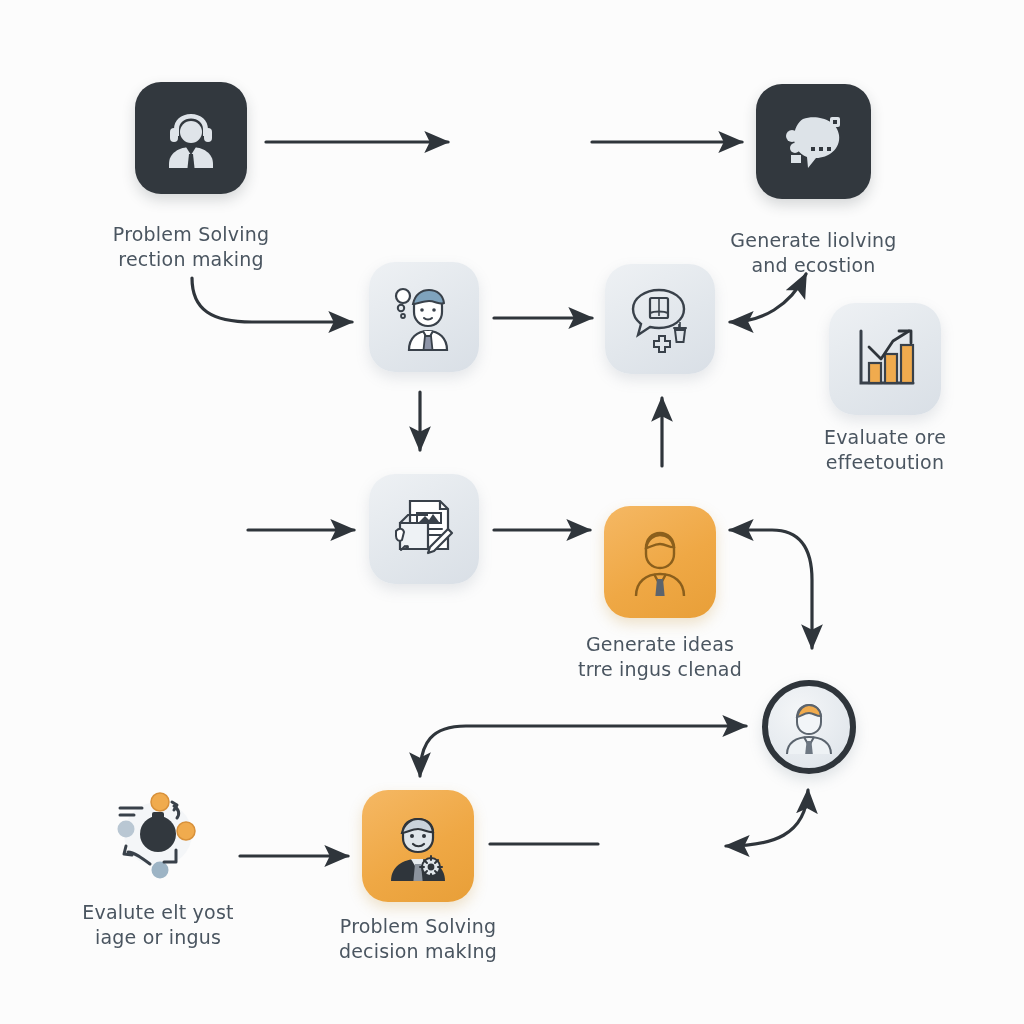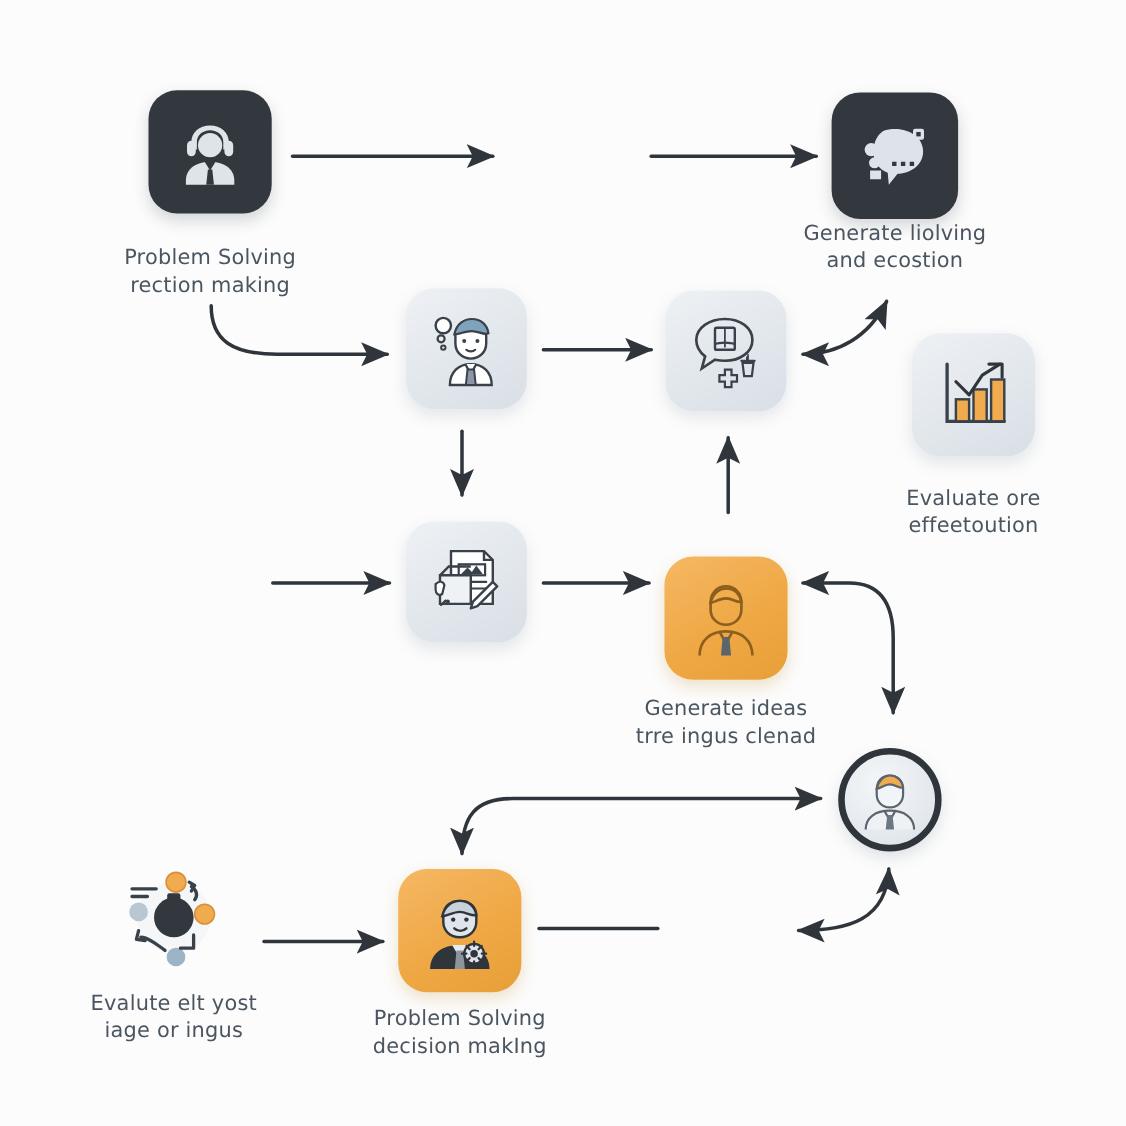--- a/index.html
+++ b/index.html
@@ -155,21 +155,21 @@
           <rect x="55" y="14" width="10" height="10" rx="2" fill="#dde3e8"></rect>
           <rect x="58" y="17" width="4" height="4" fill="#32383e"></rect>
           <circle cx="17" cy="33" r="6" fill="#dde3e8"></circle>
           <circle cx="20" cy="45" r="5" fill="#dde3e8"></circle>
           <circle cx="27" cy="38" r="5" fill="#dde3e8"></circle>
           <path d="M16 52h10v8H16z" fill="#dde3e8"></path>
           <path d="M36 44h4v4h-4zM44 44h4v4h-4zM52 44h4v4h-4z" fill="#32383e"></path>
         </svg>
       </span>
     </div>
-    <div class="caption" style="top:116px;">Generate liolving
+    <div class="caption" style="top:144px;">Generate liolving
 and ecostion</div>
   </div>
 
   <div class="node" style="left:369px; top:262px; width:110px;">
     <div class="tile light" style="width:110px; height:110px;">
       <span>
         <svg class="glyph" width="74" height="74" viewBox="0 0 74 74">
           <circle cx="16" cy="16" r="7" fill="#fff" stroke="#39414a" stroke-width="2.2"></circle>
           <circle cx="14" cy="28" r="3.2" fill="none" stroke="#39414a" stroke-width="2"></circle>
           <circle cx="16" cy="36" r="2" fill="none" stroke="#39414a" stroke-width="1.8"></circle>
@@ -209,21 +209,21 @@
         <svg class="glyph" width="76" height="76" viewBox="0 0 76 76">
           <path d="M14 10v52h52" fill="none" stroke="#39414a" stroke-width="3" stroke-linecap="round"></path>
           <rect x="22" y="42" width="12" height="20" fill="#f0ab4e" stroke="#39414a" stroke-width="2.2"></rect>
           <rect x="38" y="33" width="12" height="29" fill="#f0ab4e" stroke="#39414a" stroke-width="2.2"></rect>
           <rect x="54" y="24" width="12" height="38" fill="#f0ab4e" stroke="#39414a" stroke-width="2.2"></rect>
           <path d="M22 26 L34 38 L46 20 L62 10" fill="none" stroke="#2f353b" stroke-width="2.8" stroke-linecap="round" stroke-linejoin="round"></path>
           <path d="M52 10h12v12" fill="none" stroke="#2f353b" stroke-width="2.8" stroke-linecap="round" stroke-linejoin="round"></path>
         </svg>
       </span>
     </div>
-    <div class="caption" style="top:122px;margin-top:16px;">Evaluate ore
+    <div class="caption" style="top:122px;">Evaluate ore
 effeetoution</div>
   </div>
 
 
   <div class="node" style="left:369px; top:474px; width:110px;">
     <div class="tile light" style="width:110px; height:110px;">
       <span>
         <svg class="glyph" width="76" height="76" viewBox="0 0 76 76">
           <path d="M24 10h30l8 8v40H24z" fill="#fff" stroke="#39414a" stroke-width="2.2"></path>
           <path d="M54 10v8h8" fill="none" stroke="#39414a" stroke-width="2.2"></path>

